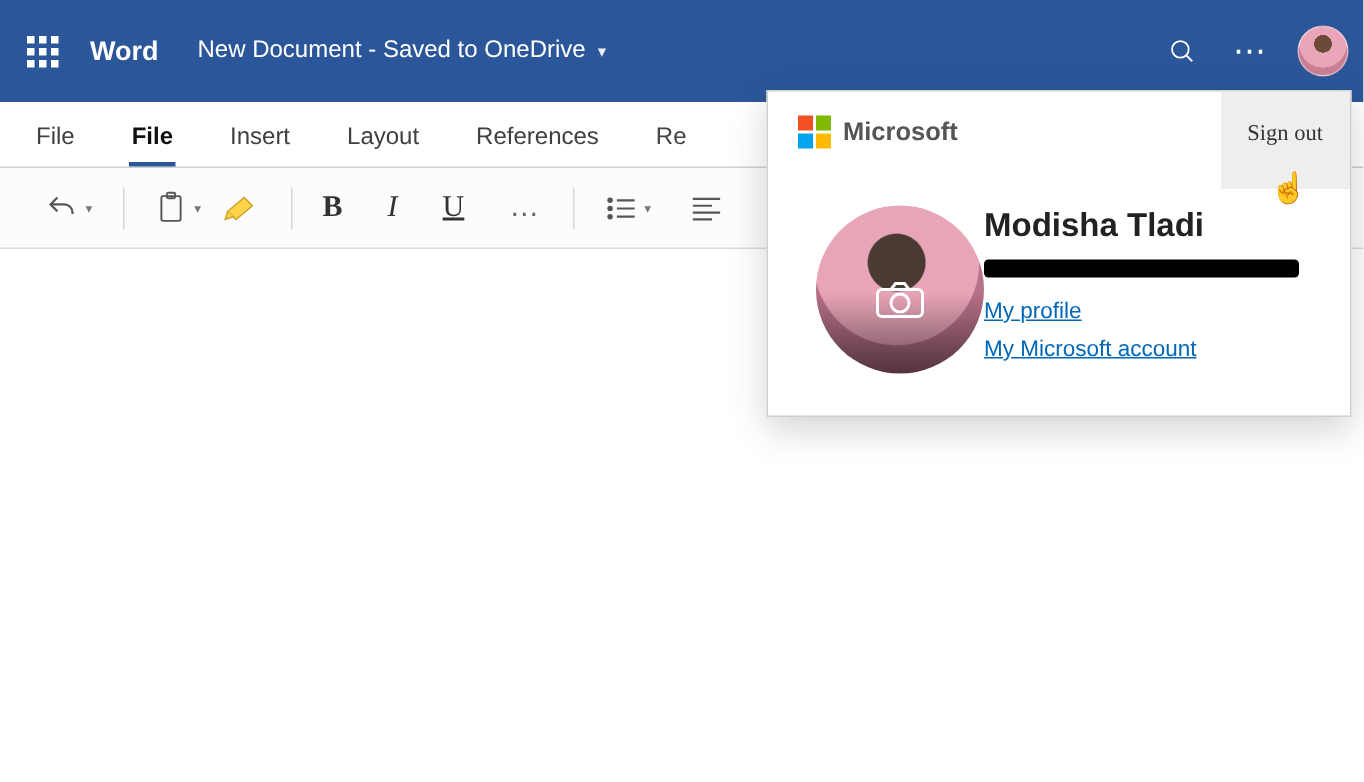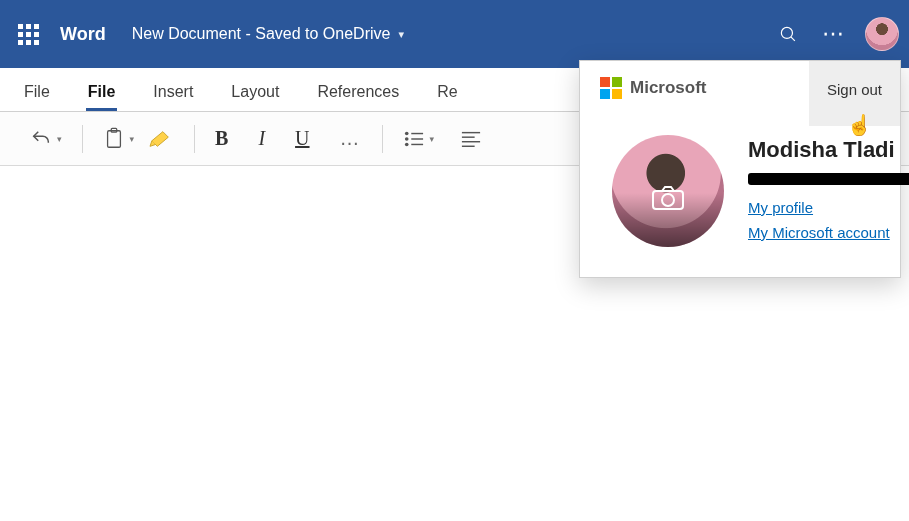--- a/index.html
+++ b/index.html
@@ -69,42 +69,42 @@
     position:absolute; left:12px; right:18px; bottom:9px; height:9px;
     background:#e8e8e8; border-radius:5px;
   }
   .hscroll-thumb {
     position:absolute; left:0; top:0; height:100%; width:78%;
     background:#8e8e8e; border-radius:5px;
   }
 
   
   .flyout {
-    position:absolute; top:60px; right:8px; width:322px;
+    position:absolute; top:60px; right:8px; width:390px;
     background:#fff; border:1px solid #cfcfcf; box-shadow:0 8px 24px rgba(0,0,0,.18);
     z-index:50;
   }
   .flyout-head {
     display:flex; align-items:flex-start; padding:16px 0 0 20px; height:64px;
   }
   .ms-logo { display:flex; align-items:center; gap:8px; color:#555; font-size:17px; font-weight:600;}
   .ms-sq { display:grid; grid-template-columns:10px 10px; grid-template-rows:10px 10px; gap:2px;}
   .ms-sq span:nth-child(1){background:#f25022;}
   .ms-sq span:nth-child(2){background:#7fba00;}
   .ms-sq span:nth-child(3){background:#00a4ef;}
   .ms-sq span:nth-child(4){background:#ffb900;}
   .signout {
     position:absolute; top:0; right:0; background:#eee; color:#333;
-    padding:20px 18px 28px 18px; font-size:15px; cursor:pointer;
+    padding:20px 18px 28px 18px; font-size:15px; cursor:pointer;font-family:Liberation Serif, serif;
   }
   .cursor-hand {
     position:absolute; top:52px; right:28px; font-size:20px; pointer-events:none;
   }
   .flyout-body {
-    display:flex; padding:10px 20px 28px 32px; gap:24px; align-items:flex-start;
+    display:flex; padding:10px 20px 28px 32px; align-items:flex-end;
   }
   .big-avatar {
     position:relative; width:112px; height:112px; border-radius:50%;
     background: radial-gradient(circle at 48% 34%, #4a3a33 0 20%, #e8a5b8 21% 58%, #b77188 59% 100%);
     overflow:hidden; flex-shrink:0;
   }
   .big-avatar::after{
     content:""; position:absolute; left:0; right:0; top:52%; bottom:0;
     background:linear-gradient(to top, rgba(0,0,0,.55), rgba(0,0,0,0));
   }

